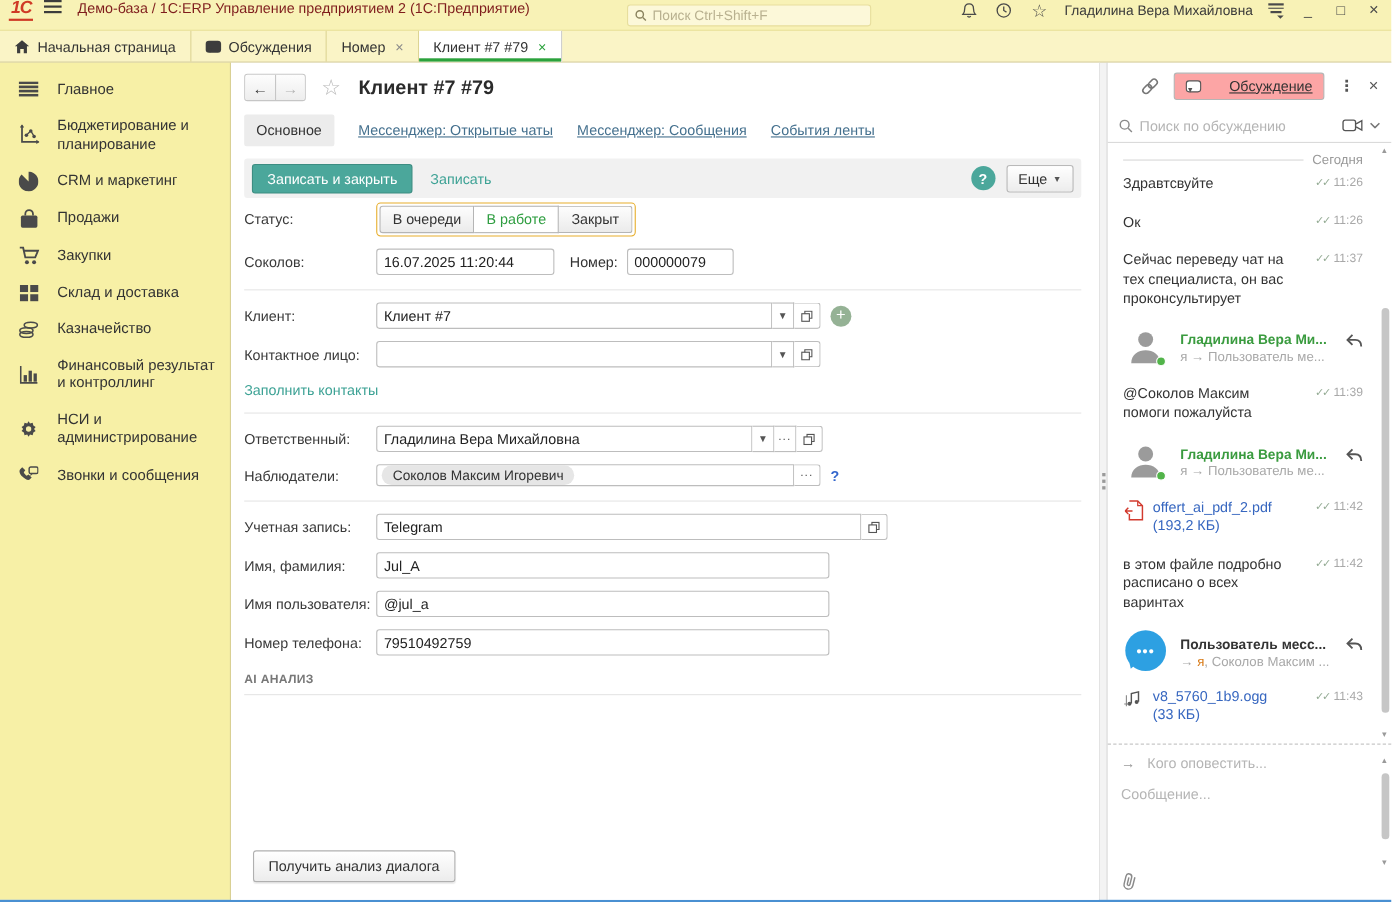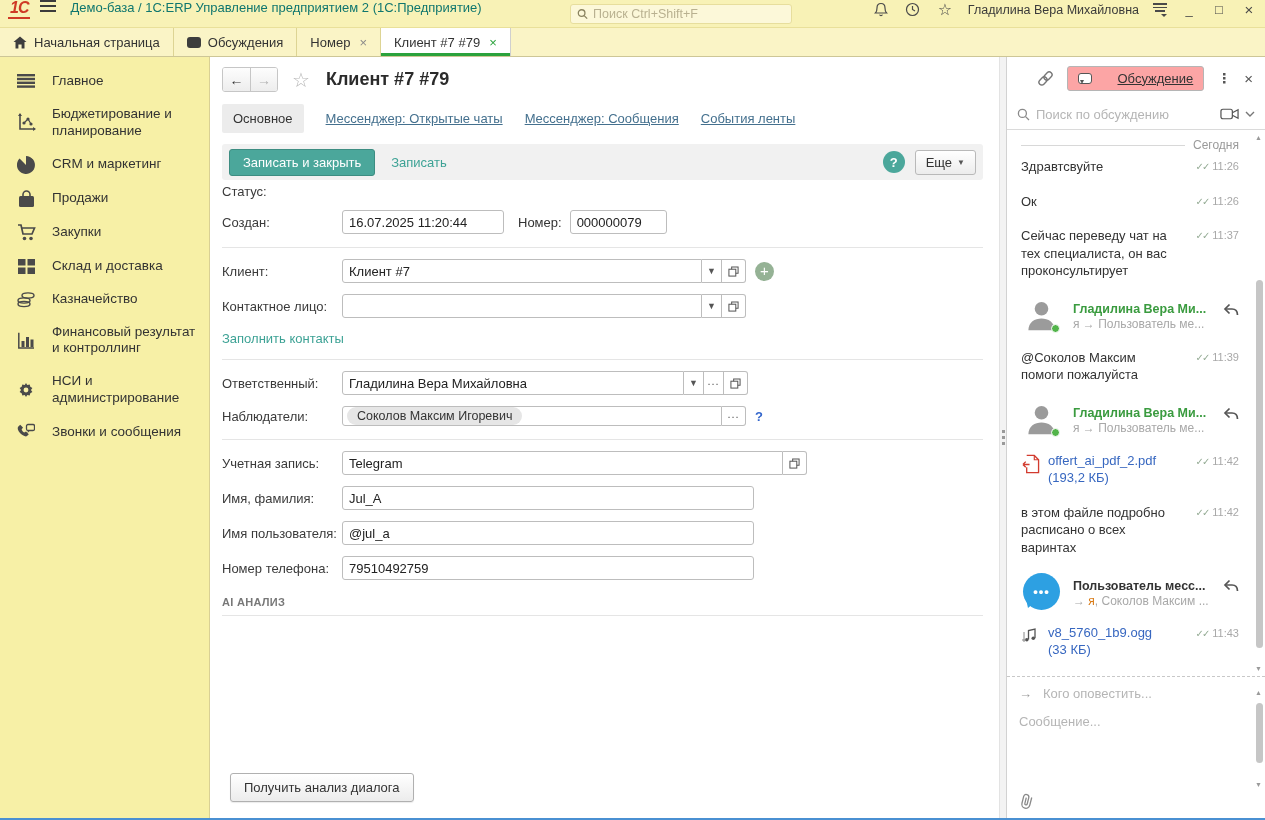--- a/index.html
+++ b/index.html
@@ -4,21 +4,21 @@
 <style>
   * { margin:0; padding:0; box-sizing:border-box; }
   html,body { width:1265px; height:820px; overflow:hidden; }
   body { font-family:"Liberation Sans","DejaVu Sans",sans-serif; font-size:13px; color:#333; background:#fff; display:flex; flex-direction:column; }
 
   
   .topbar { height:28px; background:#f8f2b6; border-bottom:1px solid #e9e09a; display:flex; align-items:flex-start; padding:0 8px; flex:0 0 auto; position:relative; }
   .logo { color:#cf3a26; font-weight:bold; font-style:italic; font-size:16px; letter-spacing:-1px; border-bottom:2px solid #cf3a26; line-height:1; padding:0 2px 1px 2px; margin-right:10px; }
   .hamburger { width:16px; height:12px; display:flex; flex-direction:column; justify-content:space-between; margin-right:14px; cursor:pointer; }
   .hamburger i { height:2px; background:#3c3c3c; display:block; }
-  .app-title { font-size:13px; color:#0f766e; white-space:nowrap; }
+  .app-title { font-size:13px; color:#7f1d1d; white-space:nowrap; }
   .gsearch { position:absolute; left:570px; top:4px; width:222px; height:20px; background:#fcf8d9; border:1px solid #e7de9d; border-radius:3px; display:flex; align-items:center; padding:0 6px; gap:5px; }
   .gsearch input { border:none; outline:none; background:transparent; font-size:12.5px; color:#333; width:100%; font-family:inherit; }
   .gsearch input::placeholder { color:#b9b190; }
   .top-right { margin-left:auto; display:flex; align-items:center; gap:14px; }
   .tr-icon { width:18px; height:18px; display:flex; align-items:center; justify-content:center; color:#4a4a4a; cursor:pointer; }
   .user-name { font-size:12.5px; color:#3a3a3a; white-space:nowrap; }
   .svc-menu { display:flex; flex-direction:column; align-items:center; gap:2px; cursor:pointer; padding-top:3px;}
   .svc-menu i { width:14px; height:1.6px; background:#4a4a4a; display:block; }
   .svc-menu b { width:0; height:0; border:3px solid transparent; border-top-color:#4a4a4a; align-self:flex-end; }
   .winbtn { font-size:13px; color:#4a4a4a; width:16px; text-align:center; cursor:pointer; line-height:1; }
@@ -343,24 +343,29 @@
         <span class="help-circle">?</span>
         <button class="btn-more">
             <span>Еще</span>
             <span class="car" style="font-size:8px;">▼</span>
           </button>
       </div>
     </div>
 
     <div class="frow" style="margin-top:4px;">
       <span class="flabel">Статус:</span>
-    </div>
-
-    <div class="frow">
-      <span class="flabel">Создан:</span>
+      <span class="status-group">
+        <span class="seg">В очереди</span>
+        <span class="seg sel">В работе</span>
+        <span class="seg">Закрыт</span>
+      </span>
+    </div>
+
+    <div class="frow">
+      <span class="flabel">Соколов:</span>
       <input class="inp" style="width: 162px;" value="16.07.2025 11:20:44">
       <span style="margin:0 8px 0 14px;">Номер:</span>
       <input class="inp" style="width: 97px;" value="000000079">
     </div>
 
     <div class="hr"></div>
 
     <div class="frow">
       <span class="flabel">Клиент:</span>
       <span class="fgroup">

